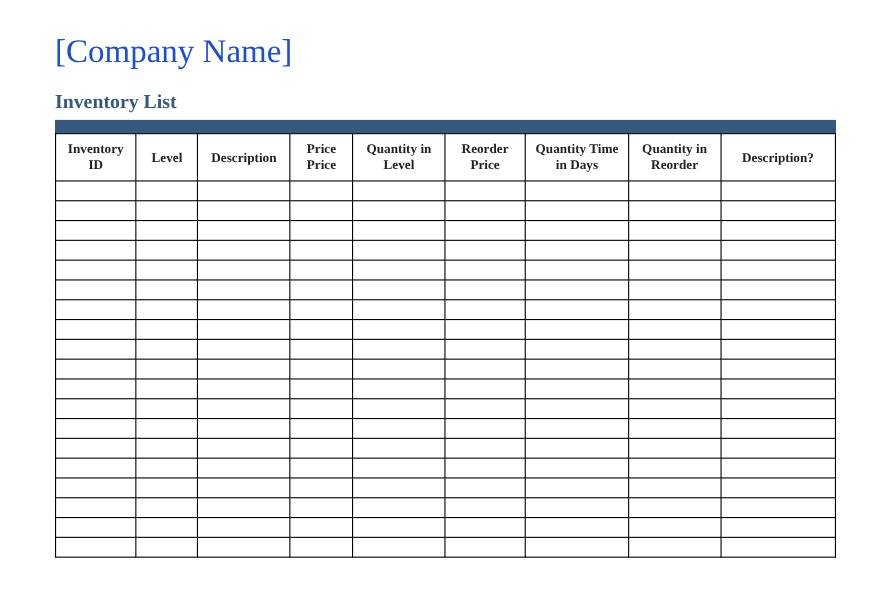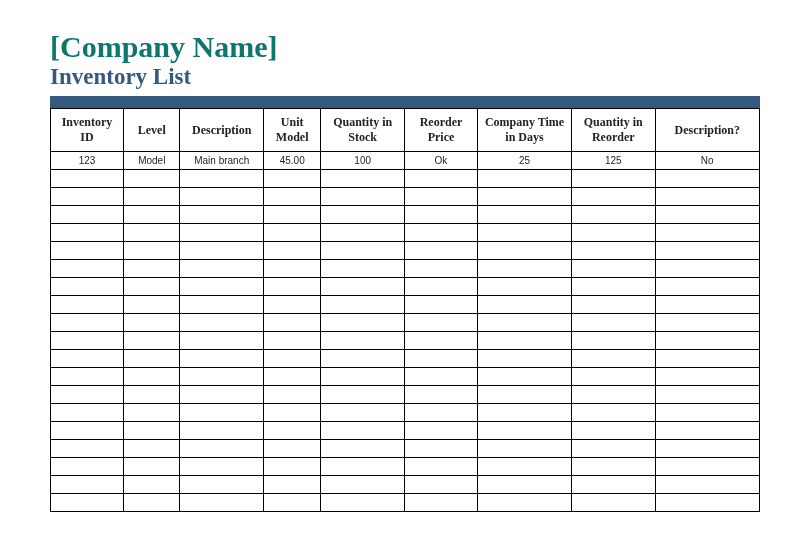--- a/index.html
+++ b/index.html
@@ -9,26 +9,26 @@
     background: #ffffff;
     font-family: Georgia, 'Times New Roman', serif;
     width: 810px;
     height: 560px;
   }
   .page {
     padding: 30px 50px 30px 50px;
   }
   .company-name {
     font-size: 30px;
-    font-weight: bold;
-    color: #0f766e;
-    margin-bottom: 0;
+    font-weight: normal;
+    color: #1d4ed8;
+    margin-bottom: 18px;
   }
   .subtitle {
-    font-size: 23px;
+    font-size: 18px;
     font-weight: bold;
     color: #365a7f;
     margin-bottom: 0;
   }
   .header-bar {
     background: #365a7f;
     height: 12px;
     width: 100%;
     margin-top: 6px;
   }
@@ -90,41 +90,30 @@
         <col class="c6">
         <col class="c7">
         <col class="c8">
         <col class="c9">
     </colgroup>
     <thead>
       <tr>
         <th>Inventory ID</th>
         <th>Level</th>
         <th>Description</th>
-        <th>Unit Model</th>
-        <th>Quantity in Stock</th>
+        <th>Price Price</th>
+        <th>Quantity in Level</th>
         <th>Reorder Price</th>
-        <th>Company Time in Days</th>
+        <th>Quantity Time in Days</th>
         <th>Quantity in Reorder</th>
         <th>Description?</th>
       </tr>
     </thead>
     <tbody id="tbody">
         <tr>
-          <td>123</td>
-          <td>Model</td>
-          <td>Main branch</td>
-          <td>45.00</td>
-          <td>100</td>
-          <td>Ok</td>
-          <td>25</td>
-          <td>125</td>
-          <td>No</td>
-        </tr>
-        <tr>
           <td></td>
           <td></td>
           <td></td>
           <td></td>
           <td></td>
           <td></td>
           <td></td>
           <td></td>
           <td></td>
         </tr>

